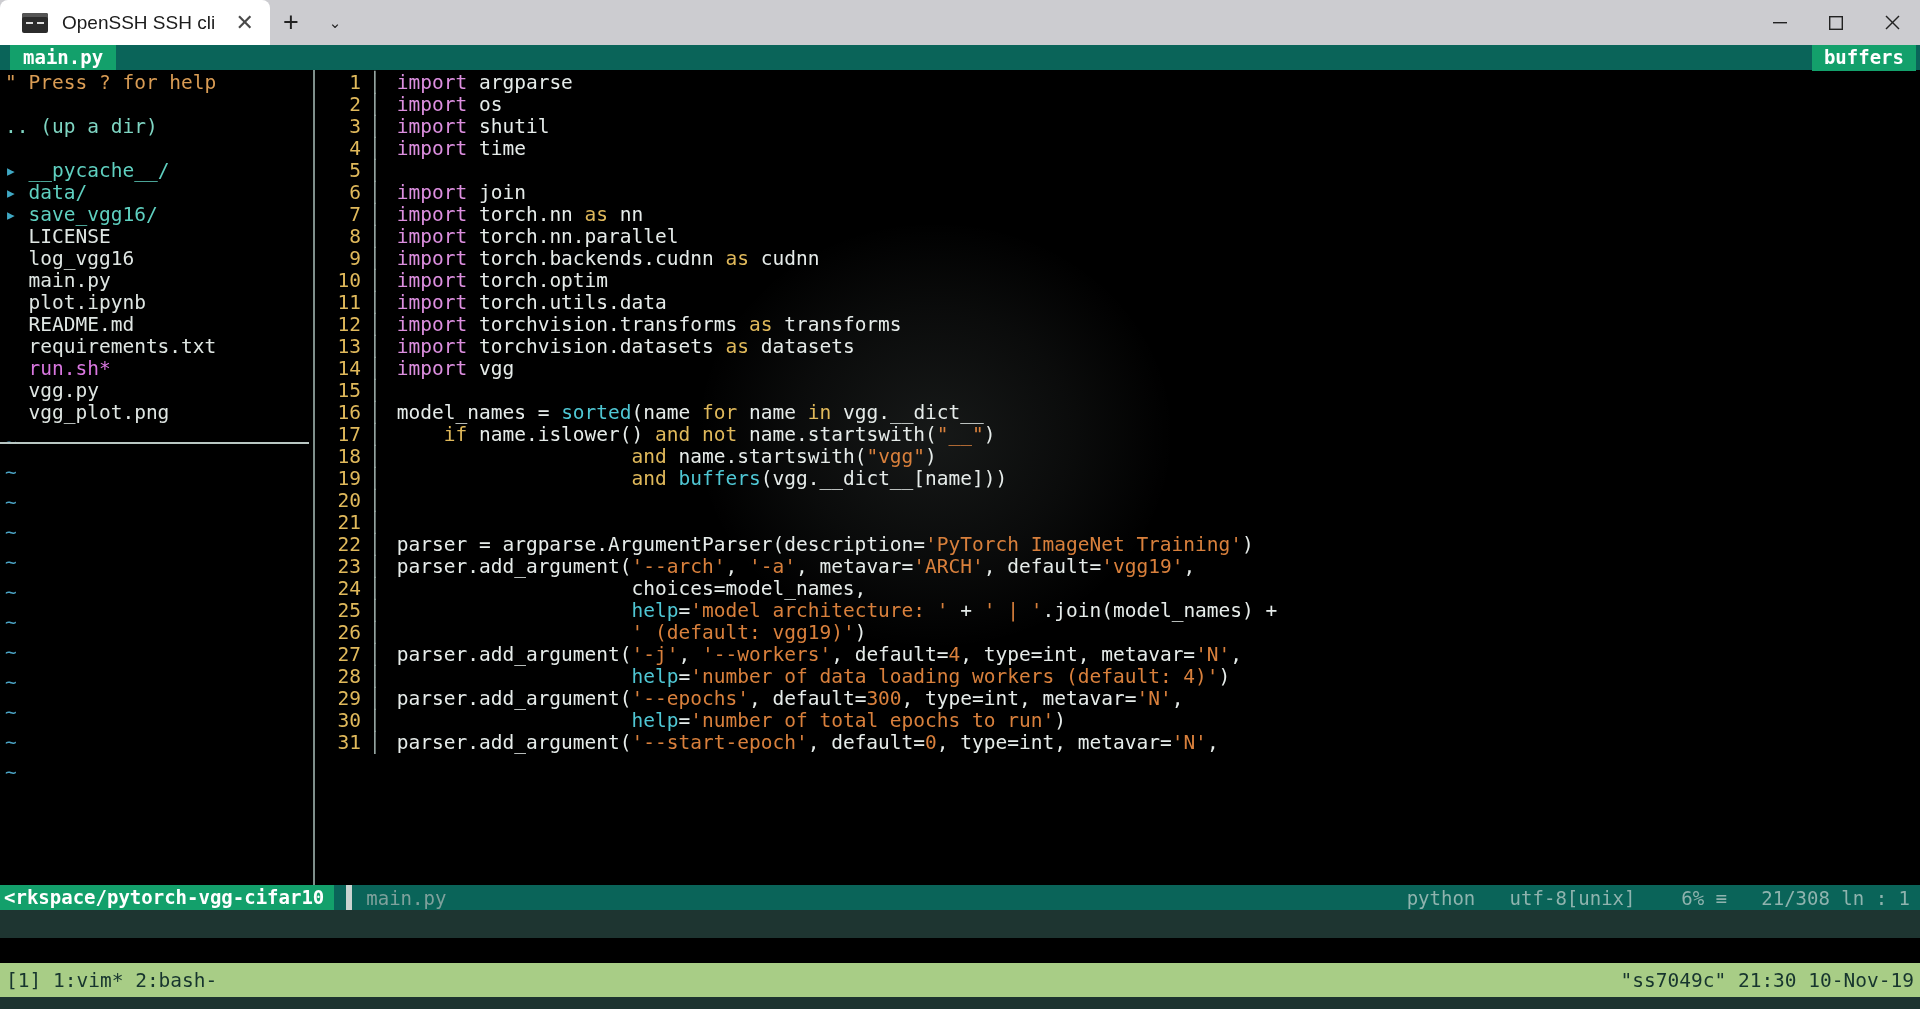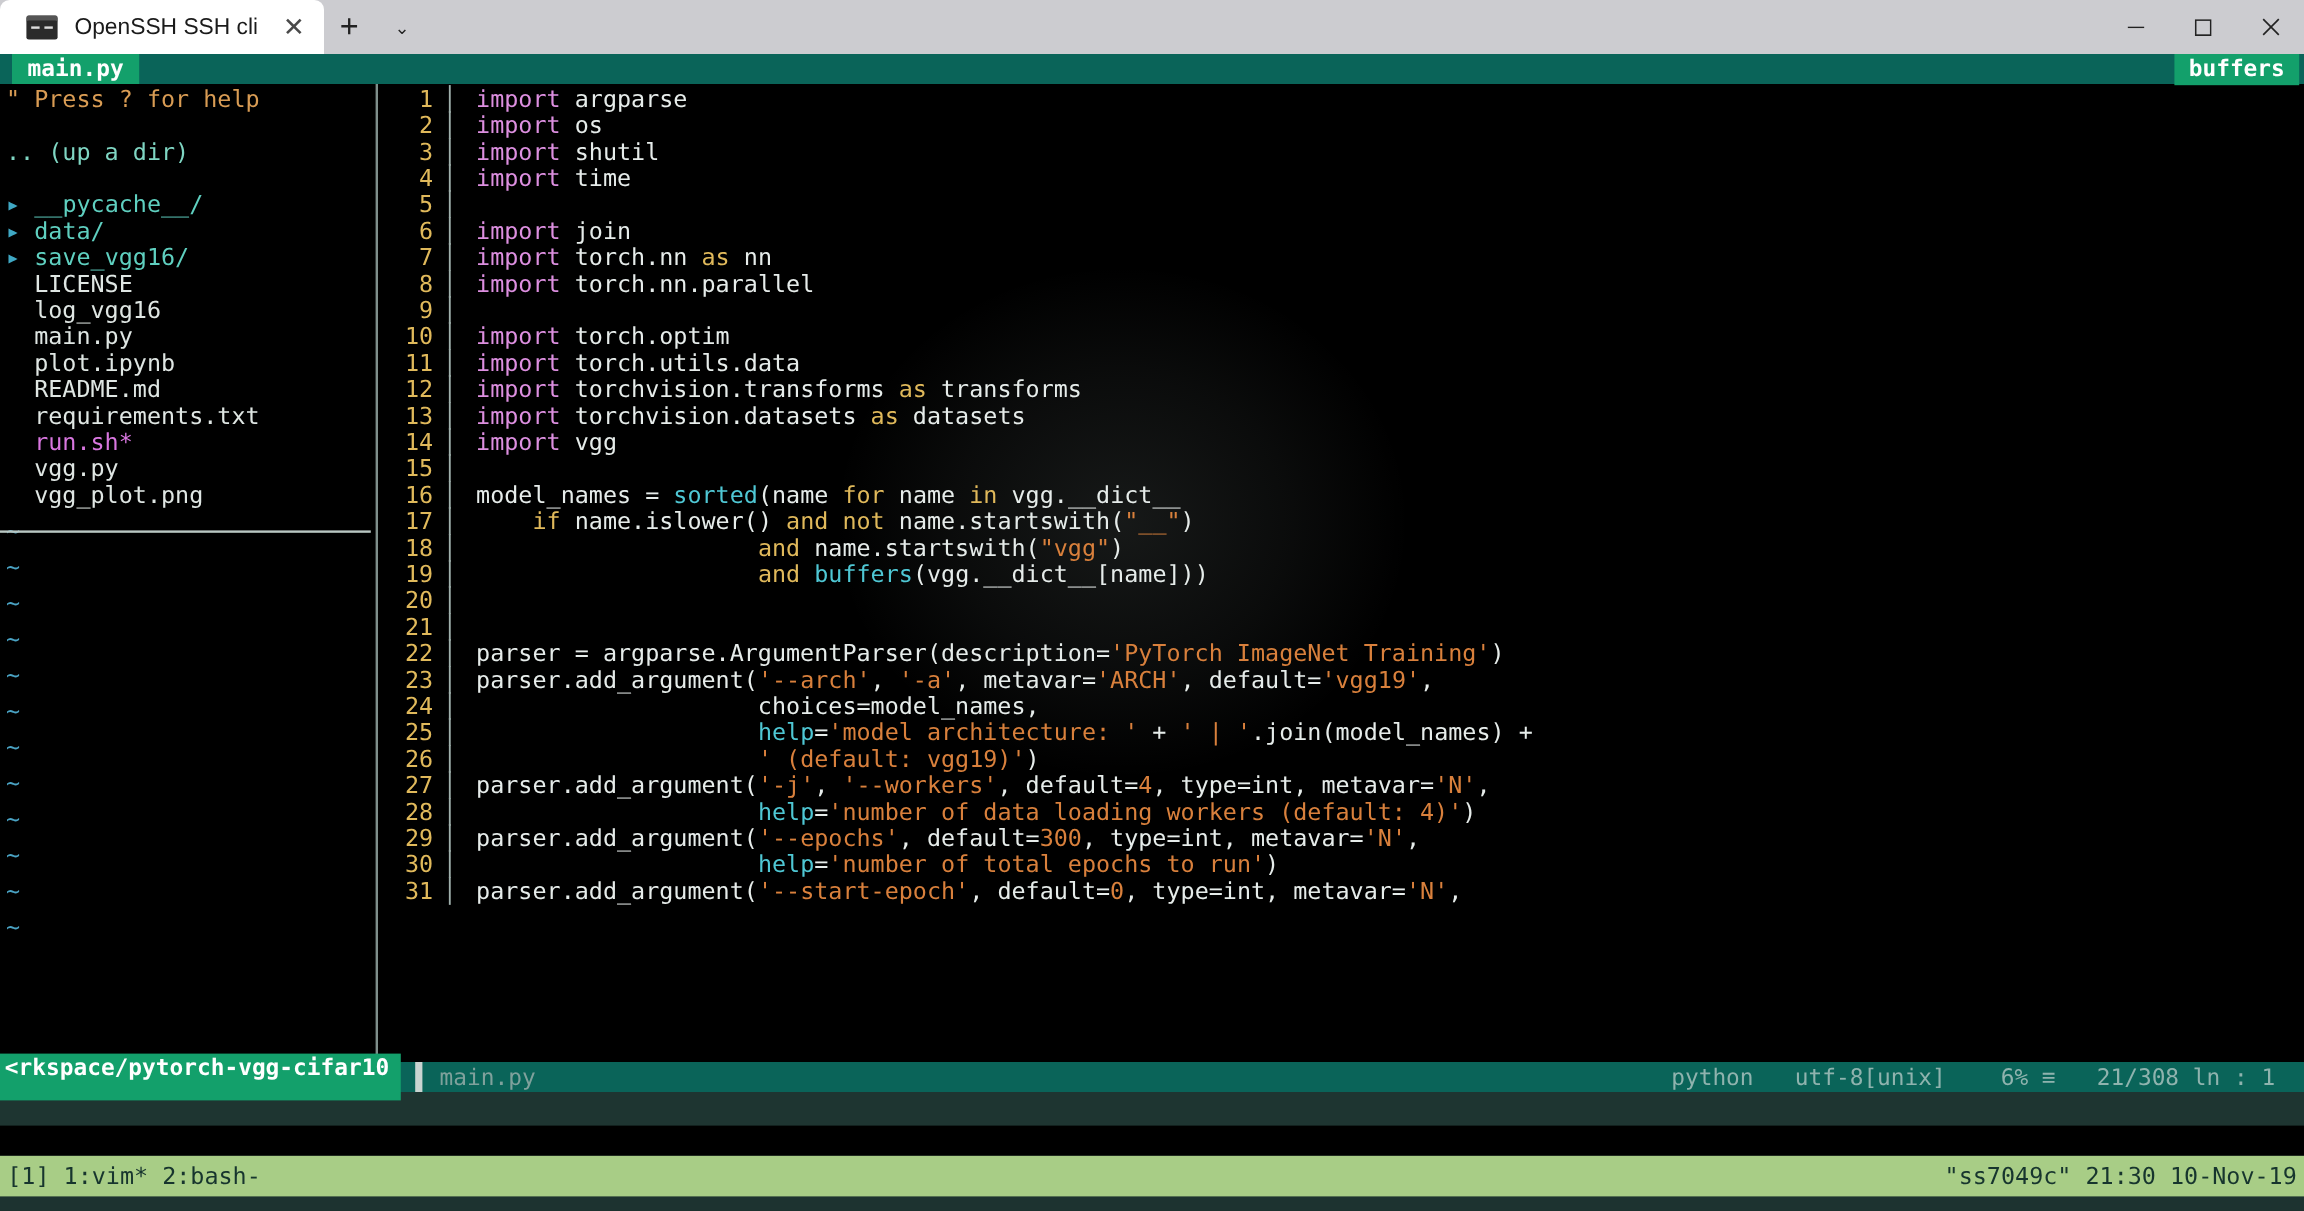--- a/index.html
+++ b/index.html
@@ -59,24 +59,24 @@
   .fold { color:#9fb0ac; margin-right:16px; flex:none; }
   .src { color:#e6ecea; }
   .kw { color:#dd8fe0;margin-top:30px; }        
   .kw2 { color:#e0b95b; }       
   .bi { color:#4fc7d4; }        
   .str { color:#d9803c; }       
   .num2 { color:#d9803c; }
 
   
   .statusline { height:25px; background:#0a6459; display:flex; align-items:center; font-size:19px; position:relative; }
-  .sl-left { background:#13a06b; color:#ffffff; padding:1px 10px 16px 4px; font-weight:bold; white-space:nowrap; }
+  .sl-left { background:#13a06b; color:#ffffff; padding:1px 10px 2px 4px; font-weight:bold; white-space:nowrap; }
   .sl-sep { width:6px; background:#c9d4d1; height:25px; margin-left:12px; }
   .sl-file { color:#7fa19c; margin-left:14px; }
-  .sl-right { position:absolute; right:24px; color:#8fb3ae; white-space:pre; }
+  .sl-right { position:absolute; right:10px; color:#8fb3ae; white-space:pre; }
 
   .gap { height:28px; background:#1e3531; }
 
   
   .tmux { height:34px; background:#a8cd86; color:#17352e; font-size:19.5px;
           display:flex; align-items:center; padding:0 6px; white-space:pre; }
   .tmux .right { margin-left:auto; }
 </style>
 </head>
 <body>
@@ -157,21 +157,21 @@
 
     <div class="code" id="code">
         <div class="cline"><span class="num">1</span><span class="fold">│</span><span><span class="kw">import</span><span class="src"> argparse</span></span></div>
         <div class="cline"><span class="num">2</span><span class="fold">│</span><span><span class="kw">import</span><span class="src"> os</span></span></div>
         <div class="cline"><span class="num">3</span><span class="fold">│</span><span><span class="kw">import</span><span class="src"> shutil</span></span></div>
         <div class="cline"><span class="num">4</span><span class="fold">│</span><span><span class="kw">import</span><span class="src"> time</span></span></div>
         <div class="cline"><span class="num">5</span><span class="fold">│</span><span></span></div>
         <div class="cline"><span class="num">6</span><span class="fold">│</span><span><span class="kw">import</span><span class="src"> join</span></span></div>
         <div class="cline"><span class="num">7</span><span class="fold">│</span><span><span class="kw">import</span><span class="src"> torch.nn </span><span class="kw2">as</span><span class="src"> nn</span></span></div>
         <div class="cline"><span class="num">8</span><span class="fold">│</span><span><span class="kw">import</span><span class="src"> torch.nn.parallel</span></span></div>
-        <div class="cline"><span class="num">9</span><span class="fold">│</span></div>
+        <div class="cline"><span class="num">9</span><span class="fold">│</span><span><span class="kw">import</span><span class="src"> torch.backends.cudnn </span><span class="kw2">as</span><span class="src"> cudnn</span></span></div>
         <div class="cline"><span class="num">10</span><span class="fold">│</span><span><span class="kw">import</span><span class="src"> torch.optim</span></span></div>
         <div class="cline"><span class="num">11</span><span class="fold">│</span><span><span class="kw">import</span><span class="src"> torch.utils.data</span></span></div>
         <div class="cline"><span class="num">12</span><span class="fold">│</span><span><span class="kw">import</span><span class="src"> torchvision.transforms </span><span class="kw2">as</span><span class="src"> transforms</span></span></div>
         <div class="cline"><span class="num">13</span><span class="fold">│</span><span><span class="kw">import</span><span class="src"> torchvision.datasets </span><span class="kw2">as</span><span class="src"> datasets</span></span></div>
         <div class="cline"><span class="num">14</span><span class="fold">│</span><span><span class="kw">import</span><span class="src"> vgg</span></span></div>
         <div class="cline"><span class="num">15</span><span class="fold">│</span><span></span></div>
         <div class="cline"><span class="num">16</span><span class="fold">│</span><span><span class="src">model_names = </span><span class="bi">sorted</span><span class="src">(name </span><span class="kw2">for</span><span class="src"> name </span><span class="kw2">in</span><span class="src"> vgg.__dict__</span></span></div>
         <div class="cline"><span class="num">17</span><span class="fold">│</span><span><span class="src">    </span><span class="kw2">if</span><span class="src"> name.islower() </span><span class="kw2">and</span><span class="src"> </span><span class="kw2">not</span><span class="src"> name.startswith(</span><span class="str">"__"</span><span class="src">)</span></span></div>
         <div class="cline"><span class="num">18</span><span class="fold">│</span><span><span class="src">                    </span><span class="kw2">and</span><span class="src"> name.startswith(</span><span class="str">"vgg"</span><span class="src">)</span></span></div>
         <div class="cline"><span class="num">19</span><span class="fold">│</span><span><span class="src">                    </span><span class="kw2">and</span><span class="src"> </span><span class="bi">buffers</span><span class="src">(vgg.__dict__[name]))</span></span></div>

